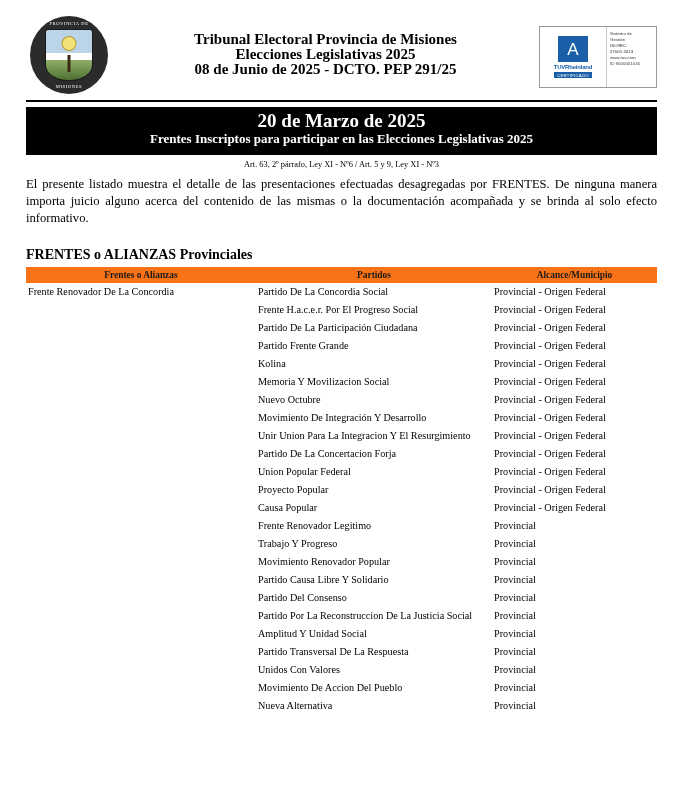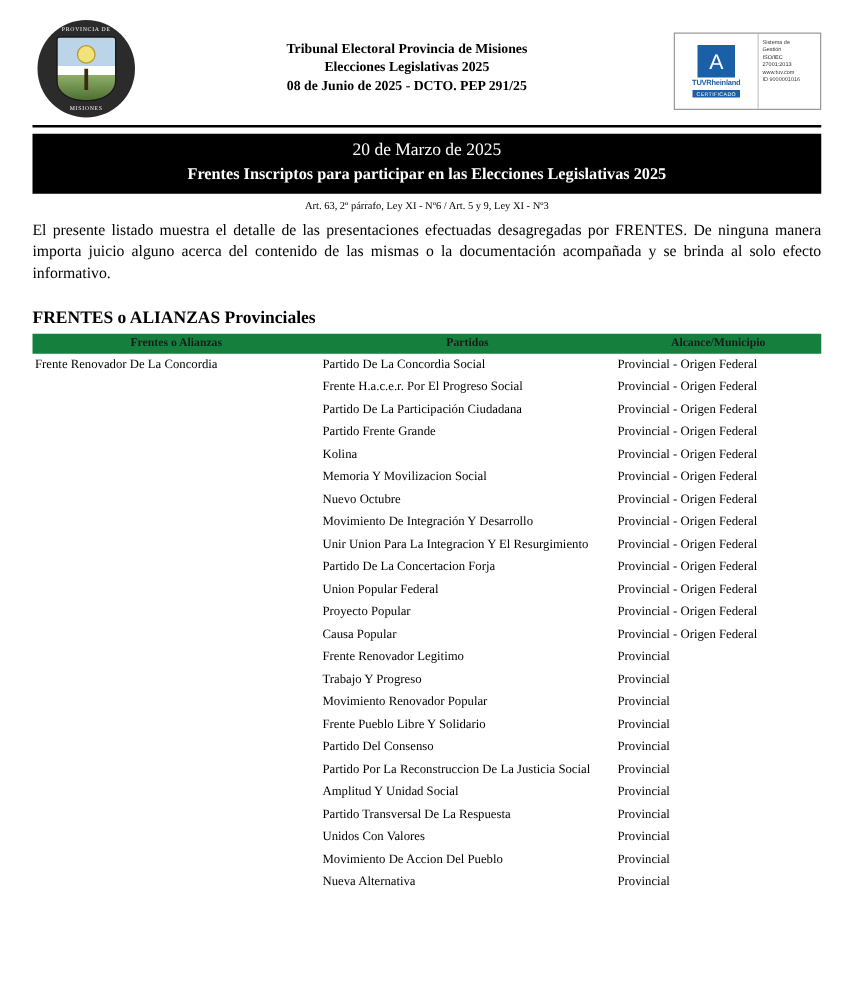--- a/index.html
+++ b/index.html
@@ -91,21 +91,21 @@
     background: #3a2a14;
   }
 
   .title-box {
     flex: 1;
     text-align: center;
     padding-top: 16px;
   }
   .title-box .t-line {
     font-weight: bold;
-    font-size: 11px;
+    font-size: 15px;
     line-height: 15px;
   }
 
   .cert-box {
     width: 118px;
     border: 1px solid #9a9a9a;
     display: flex;
     font-size: 4.6px;
     color: #2b2b2b;
     height: 62px;
@@ -166,22 +166,22 @@
 
   
   .banner {
     background: #000000;
     color: #ffffff;
     text-align: center;
     padding: 5px 4px 7px 4px;
     margin-top: 5px;
   }
   .banner .b1 {
-    font-weight: normal;
-    font-size: 14px;
+    font-weight: bold;
+    font-size: 19px;
     line-height: 18px;
   }
   .banner .b2 {
     font-weight: bold;
     font-size: 13px;
     line-height: 18px;
   }
 
   .legal-ref {
     text-align: center;
@@ -204,21 +204,21 @@
   }
 
   
   table.data {
     width: 100%;
     border-collapse: collapse;
     margin-top: 4px;
     table-layout: fixed;
   }
   table.data thead th {
-    background: #15803d;
+    background: #f97316;
     color: #1a1a1a;
     font-weight: bold;
     font-size: 9.4px;
     padding: 3px 3px;
     text-align: center;
     border: none;
   }
   col.c-alianza { width: 230px; }
   col.c-partido { width: 236px; }
   col.c-alcance { width: 165px; }
@@ -377,21 +377,21 @@
         <td class="partido" data-interactable="false">Trabajo Y Progreso</td>
         <td class="alcance" data-interactable="false">Provincial</td>
       </tr>
       <tr data-interactable="false">
         <td class="alianza" data-interactable="false"></td>
         <td class="partido" data-interactable="false">Movimiento Renovador Popular</td>
         <td class="alcance" data-interactable="false">Provincial</td>
       </tr>
       <tr data-interactable="false">
         <td class="alianza" data-interactable="false"></td>
-        <td class="partido" data-interactable="false">Frente Pueblo Libre Y Solidario</td>
+        <td class="partido" data-interactable="false">Partido Causa Libre Y Solidario</td>
         <td class="alcance" data-interactable="false">Provincial</td>
       </tr>
       <tr data-interactable="false">
         <td class="alianza" data-interactable="false"></td>
         <td class="partido" data-interactable="false">Partido Del Consenso</td>
         <td class="alcance" data-interactable="false">Provincial</td>
       </tr>
       <tr data-interactable="false">
         <td class="alianza" data-interactable="false"></td>
         <td class="partido" data-interactable="false">Partido Por La Reconstruccion De La Justicia Social</td>

